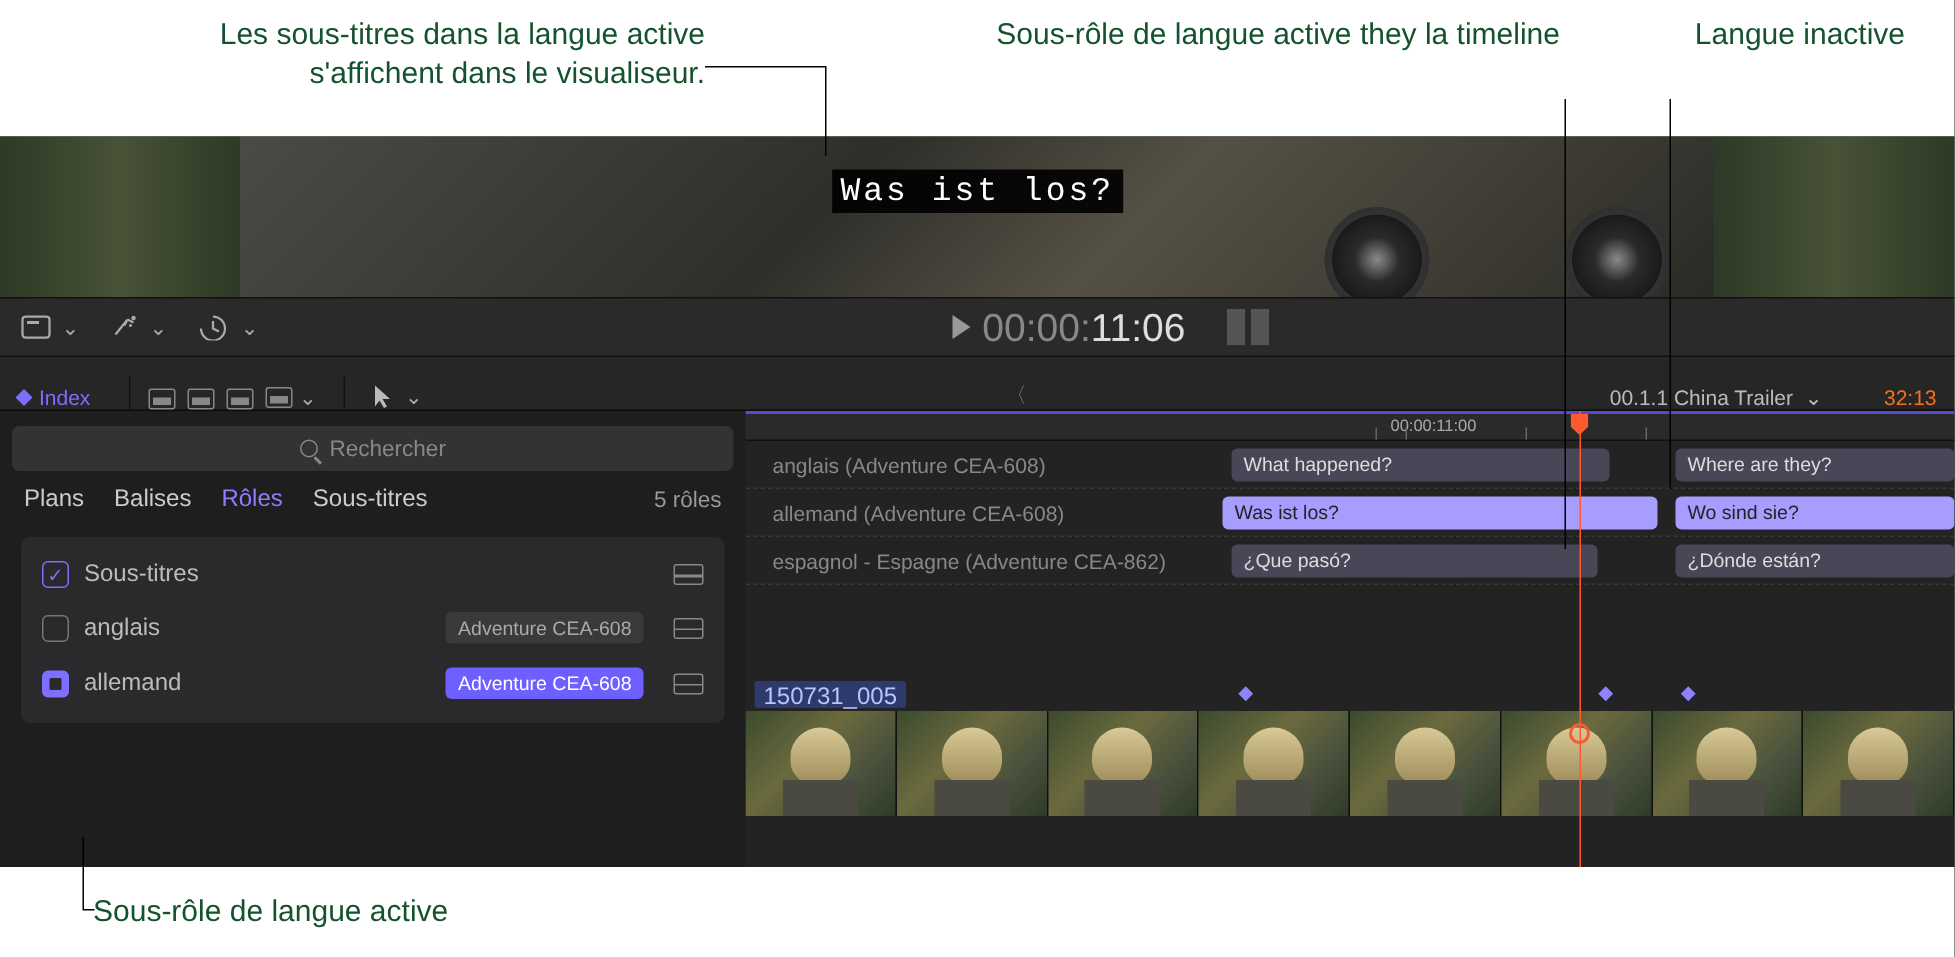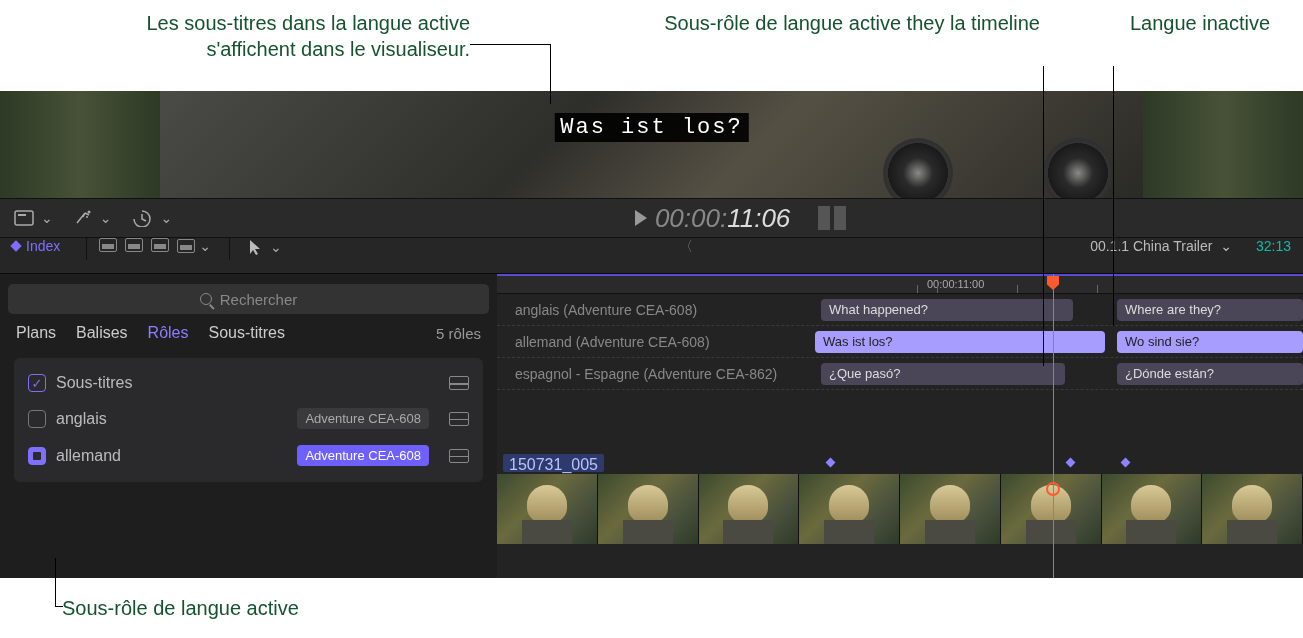--- a/index.html
+++ b/index.html
@@ -82,45 +82,45 @@
     height: 40px;
     background: #2a2a2a;
     border-top:1px solid #111; border-bottom:1px solid #111;
     display:flex; align-items:center; padding:0 14px; gap:20px;
     color:#aaa;
   }
   .tool-btn { display:flex; align-items:center; gap:3px; color:#aaa; cursor:pointer; }
   .toolbar .timecode {
     margin-left:auto; margin-right:auto;
     display:flex; align-items:center; gap:8px;
-    font-size:26px; color:#888; font-family: "Helvetica Neue", sans-serif; font-style: italic;
+    font-size:26px; color:#888; font-family: "Helvetica Neue", sans-serif;
   }
   .toolbar .timecode .bright { color:#ddd; }
   .toolbar .play-tri {
     width:0;height:0;border-top:8px solid transparent;border-bottom:8px solid transparent;border-left:12px solid #999;
   }
   .toolbar .bars { display:flex; gap:4px; margin-left:20px;}
   .toolbar .bars .bar{ width:12px; height:24px; background:#555; }
 
   
   .toolbar2 {
     height: 36px;
     background: #262626;
     border-bottom:1px solid #0a0a0a;
-    display:flex; align-items:flex-start; padding:0 12px; gap:8px;
+    display:flex; align-items:flex-end; padding:0 12px; gap:8px;
     color:#aaa; font-size:14px;
   }
   .index-btn { color:#7d6eff; font-weight:500; display:flex; align-items:center; gap:6px; margin-right:14px;}
   .index-btn .dia{ width:8px;height:8px; background:#7d6eff; transform:rotate(45deg); }
   .toolbar2 .iconsq { width:18px;height:14px; border:1.5px solid #888; border-radius:2px; position:relative; }
   .toolbar2 .iconsq::after{content:"";position:absolute;left:2px;right:2px;bottom:2px;height:5px;background:#888;}
   .toolbar2 .grow{flex-grow:1;}
   .toolbar2 .chev{color:#777;}
   .toolbar2 .project{ color:#bbb; }
-  .toolbar2 .dur{ color:#14b8a6; margin-left:16px; }
+  .toolbar2 .dur{ color:#f97316; margin-left:33px; }
 
   
   .body-row { flex:1; display:flex; background:#202020; min-height:0; }
 
   
   .index-panel {
     width: 497px;
     background:#1e1e1e;
     padding:10px 8px 0 8px;
     display:flex; flex-direction:column; gap:10px;

